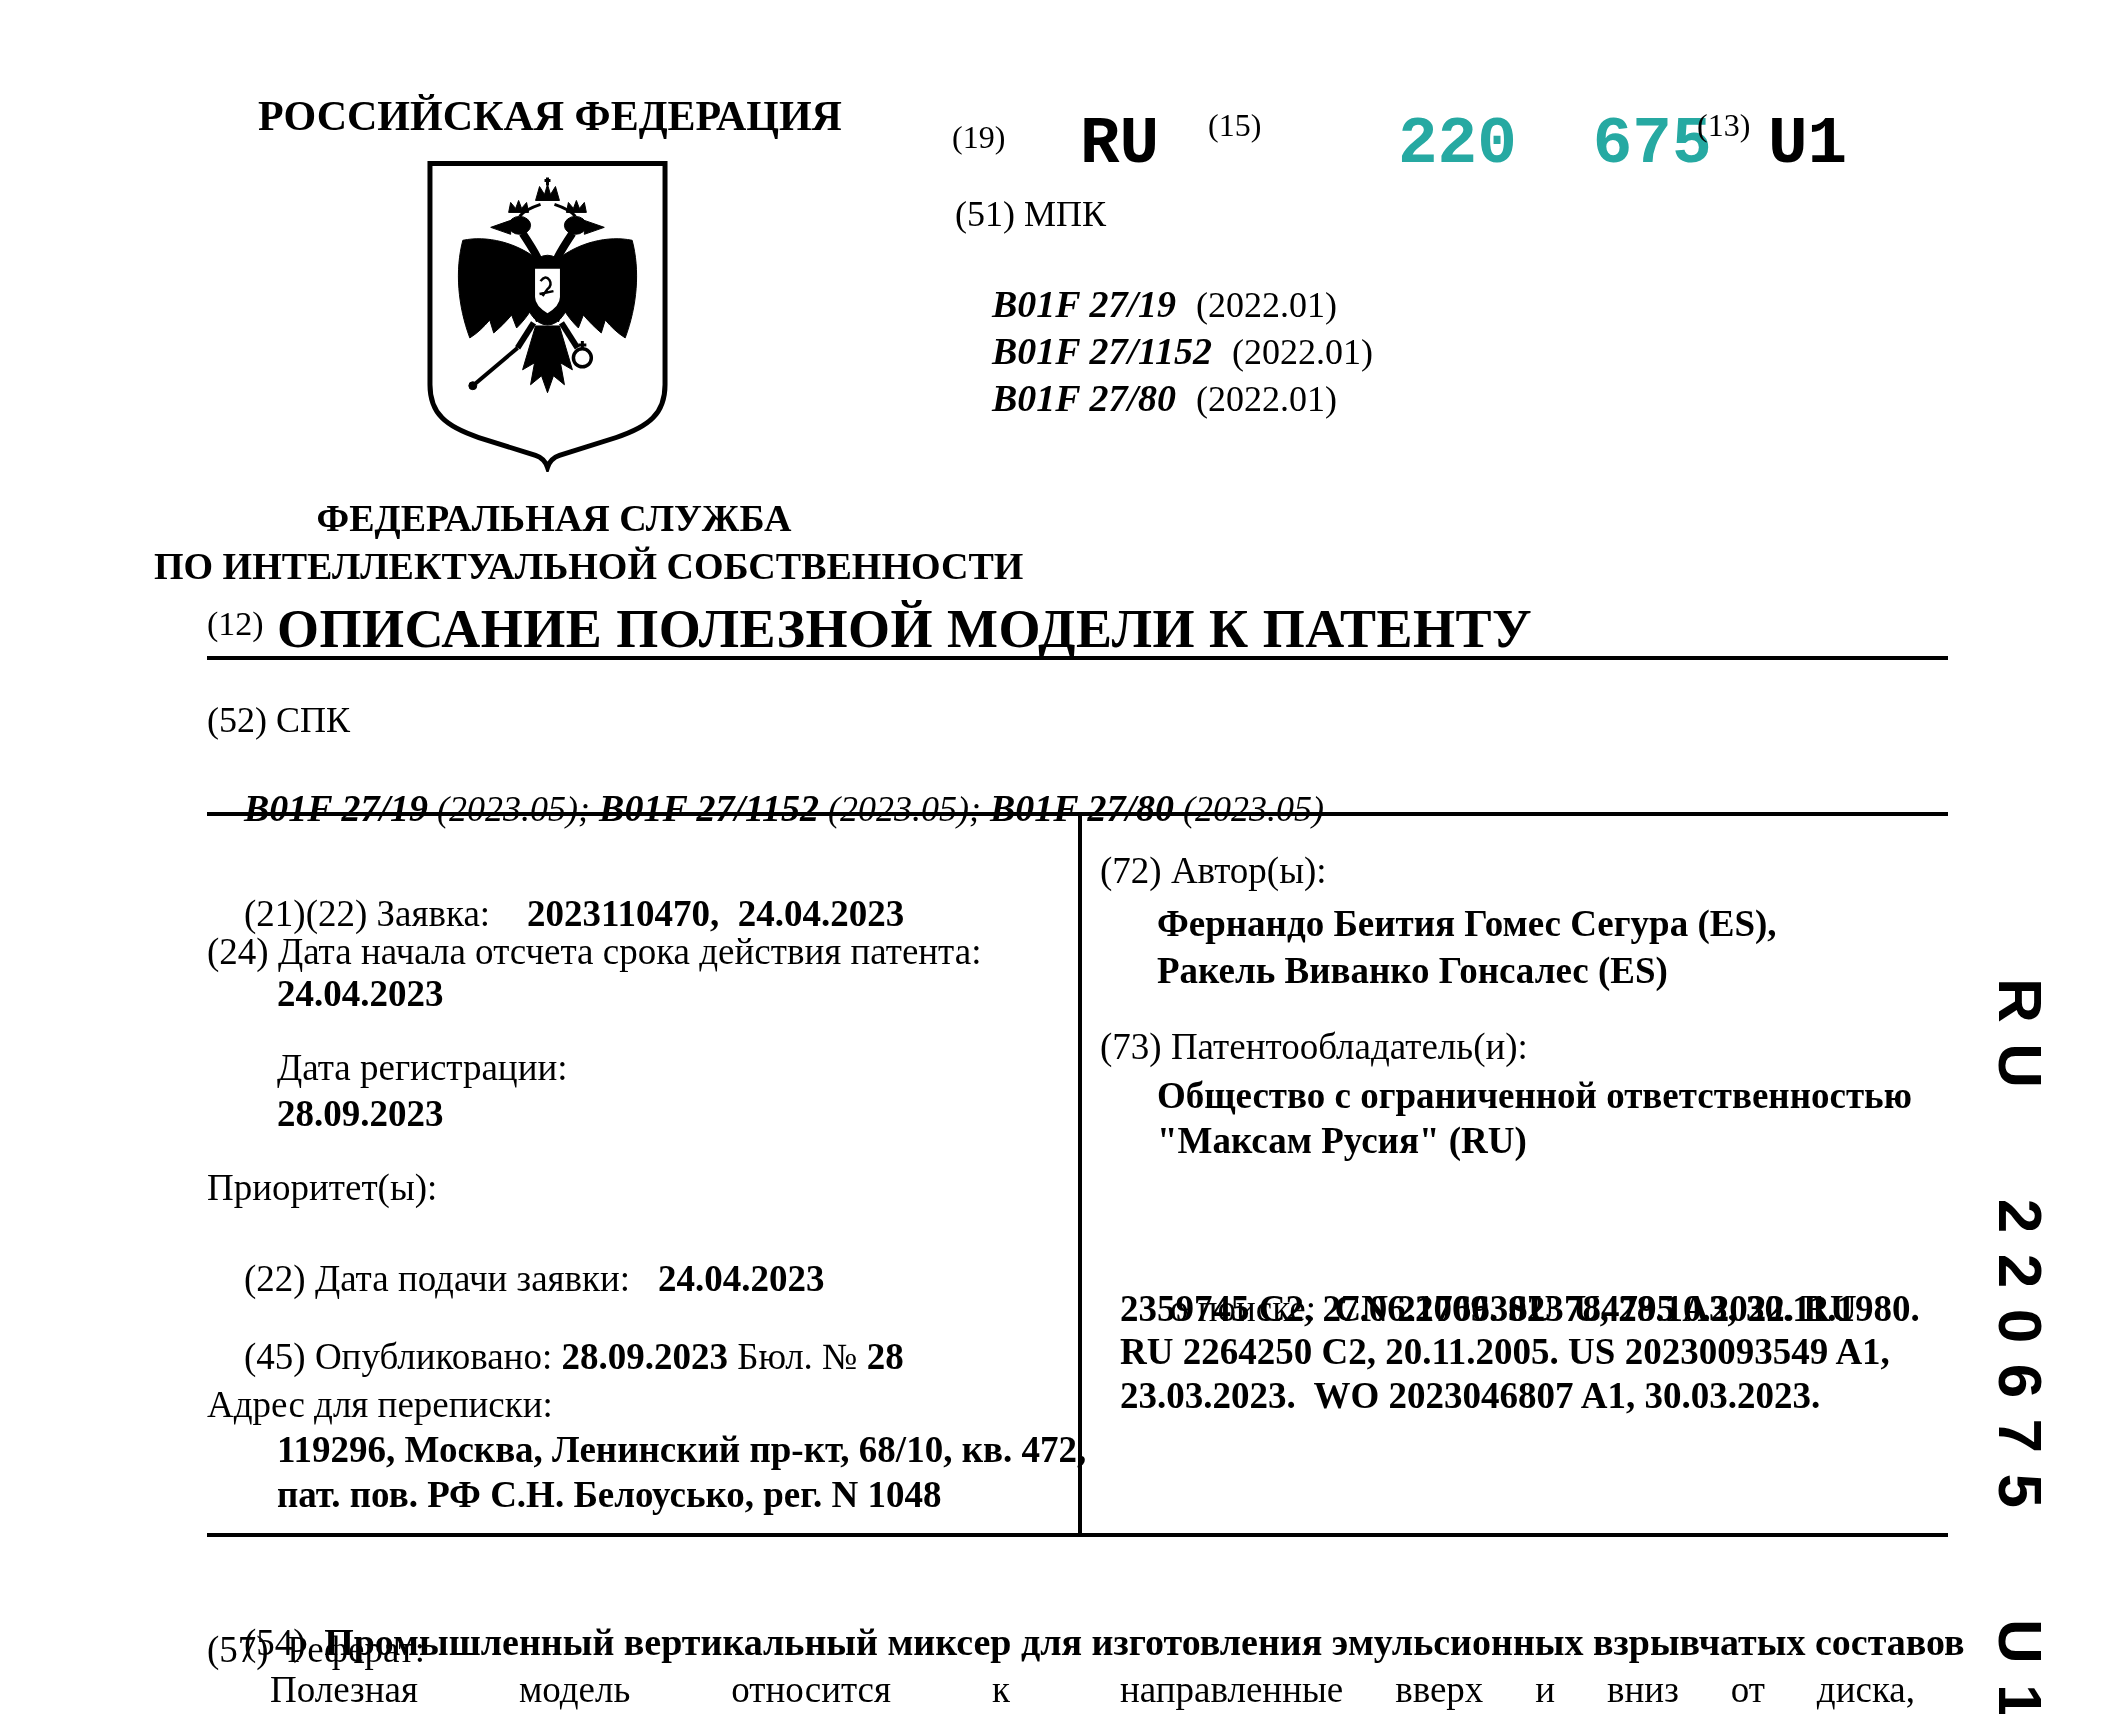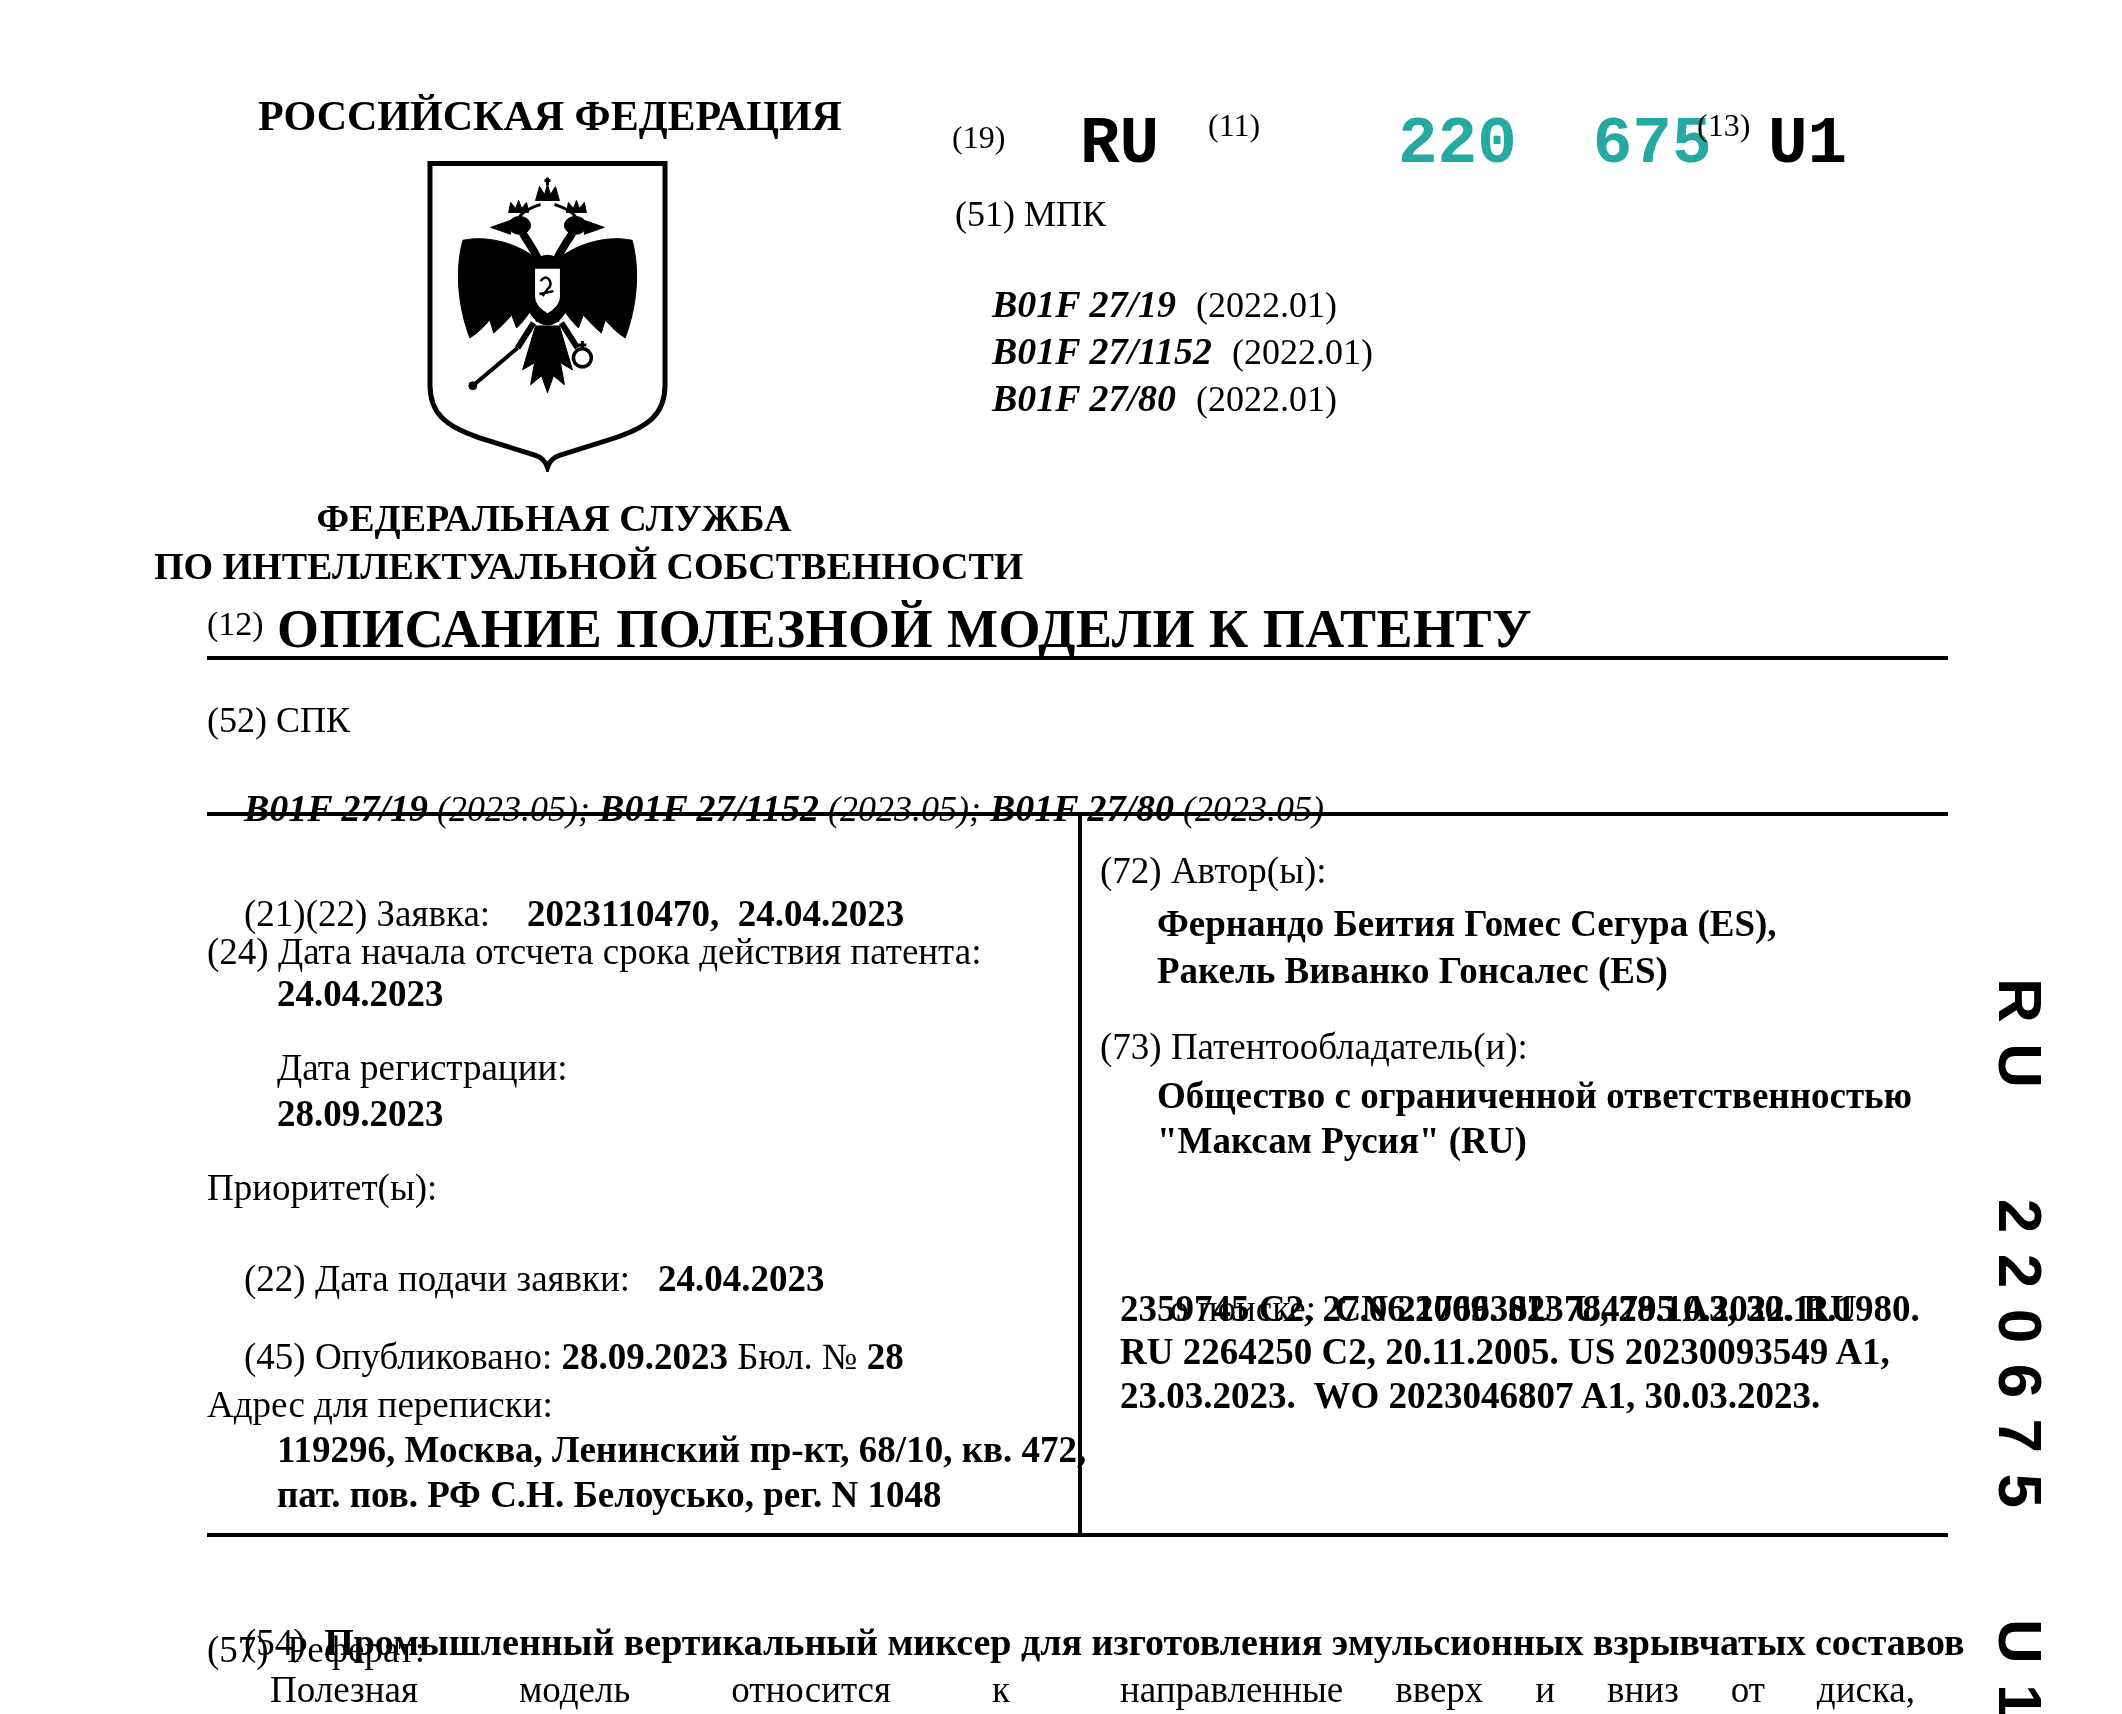--- a/index.html
+++ b/index.html
@@ -71,21 +71,21 @@
       <path d="M111,107 h28 v30 c0,9 -7,14 -14,18 c-7,-4 -14,-9 -14,-18 z" fill="#fff" stroke-width="3"></path>
       <path d="M118,121 q5,-7 9,-1 q3,5 -2,9 l-5,7 M117,134 l14,-3" stroke-width="2.5" fill="none"></path>
     </g>
   </svg>
 
   <div class="ln b center" style="left:154px;top:545px;width:800px;font-size:38px;">ПО ИНТЕЛЛЕКТУАЛЬНОЙ СОБСТВЕННОСТИ</div>
   <div class="ln b center" style="left:154px;top:497px;width:800px;font-size:38px;">ФЕДЕРАЛЬНАЯ СЛУЖБА</div>
 
   <div class="ln small-label" style="left:952px;top:119px;">(19)</div>
   <div class="ln big-code" style="left:1080px;top:112px;">RU</div>
-  <div class="ln small-label" style="left:1208px;top:107px;">(11)</div>
+  <div class="ln small-label" style="left:1208px;top:107px;">(15)</div>
   <div class="ln big-code teal" style="left:1398px;top:112px;">220 675</div>
   <div class="ln small-label" style="left:1697px;top:107px;">(13)</div>
   <div class="ln big-code" style="left:1768px;top:112px;">U1</div>
 
   <div class="ln" style="left:955px;top:194px;font-size:36px;">(51) МПК</div>
   <div class="ln" style="left:955px;top:240px;">
     <span class="code">B01F 27/19</span><span class="ver" style="margin-left:20px;">(2022.01)</span>
   </div>
   <div class="ln" style="left:955px;top:287px;">
     <span class="code">B01F 27/1152</span><span class="ver" style="margin-left:20px;">(2022.01)</span>

